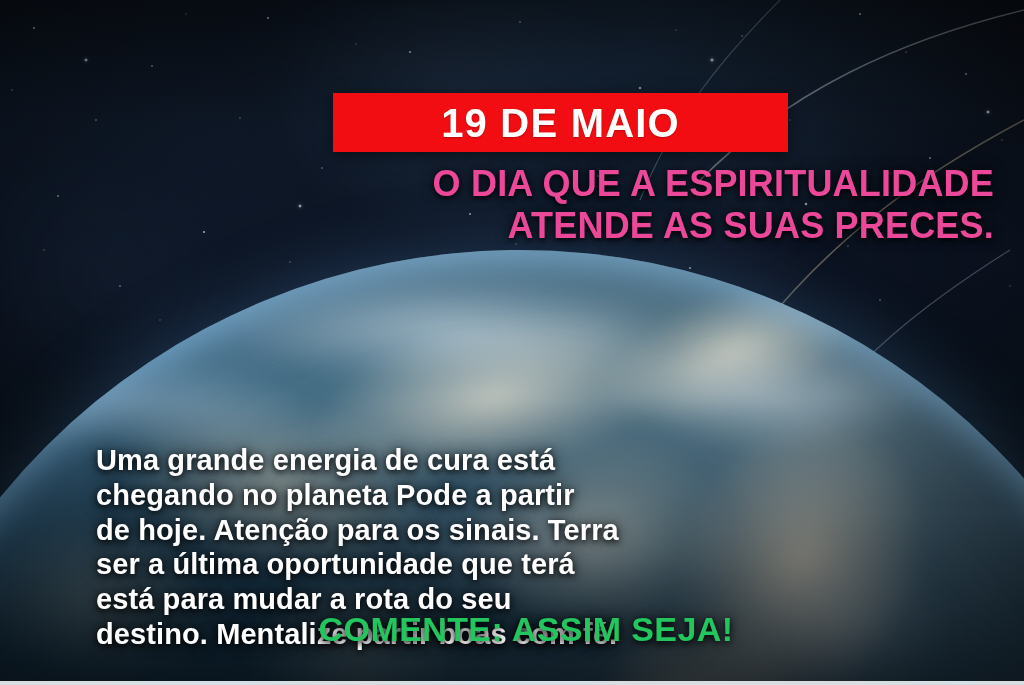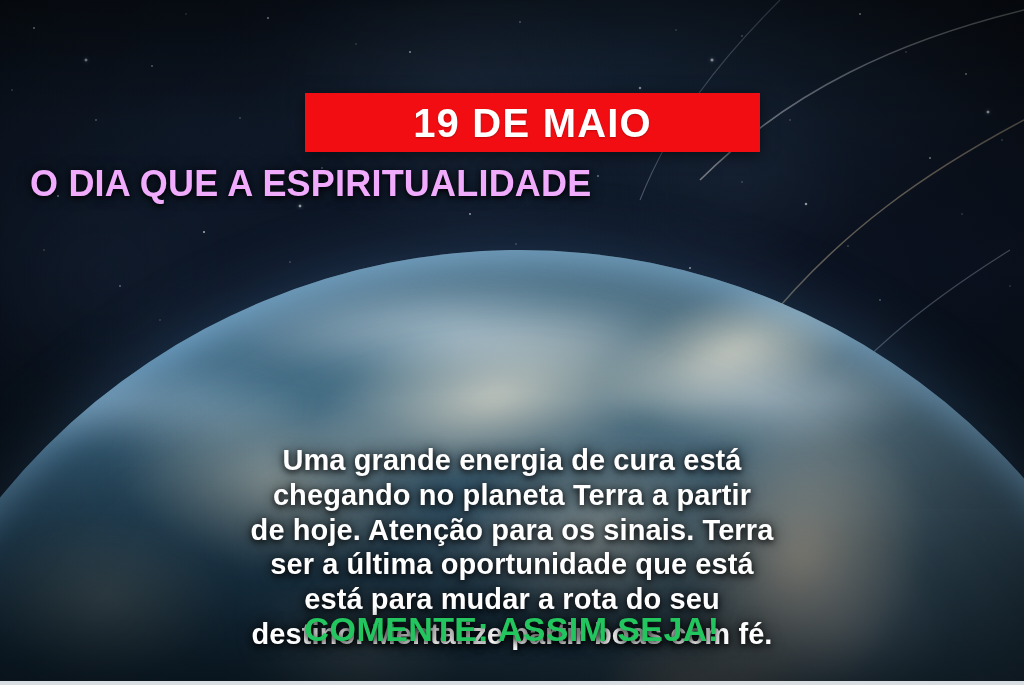--- a/index.html
+++ b/index.html
@@ -191,20 +191,21 @@
       radial-gradient(ellipse 85% 75% at 50% 45%, rgba(0,0,0,0) 40%, rgba(0,0,0,.45) 100%),
       linear-gradient(180deg, rgba(0,0,0,.30) 0%, rgba(0,0,0,0) 18%, rgba(0,0,0,0) 58%, rgba(0,0,0,.42) 100%);
     pointer-events: none;
   }
 
   
   .content {
     position: absolute;
     inset: 0;
     z-index: 5;
+    margin-left: 28px;
   }
 
   
   .date-banner {
     position: absolute;
     left: 305px;
     top: 93px;
     width: 455px;
     height: 59px;
     background: #f20d12;
@@ -222,40 +223,39 @@
     white-space: nowrap;
     text-shadow: 0 1px 2px rgba(0,0,0,.25);
   }
 
   
   .headline {
     position: absolute;
     left: 0;
     right: 0;
     top: 163px;
-    text-align: left;
-    color: #f0abfc;
+    text-align: right;
+    color: #ec4899;
     font-size: 36px;
     font-weight: 700;
     letter-spacing: .2px;
     line-height: 1.16;
     text-shadow:
       0 2px 5px rgba(0,0,0,.85),
       0 0 14px rgba(0,0,0,.6);
     padding: 0 30px;
   }
   .headline .hl-line { display: block; white-space: nowrap; }
 
   
   .body-copy {
     position: absolute;
     left: 0;
     right: 0;
     top: 443px;
-    text-align: center;
     color: #ffffff;
     font-size: 29px;
     font-weight: 700;
     line-height: 1.2;
     letter-spacing: .1px;
     text-shadow:
       0 2px 6px rgba(0,0,0,.9),
       0 0 16px rgba(0,0,0,.75);
     padding: 0 68px;
   }
@@ -349,27 +349,28 @@
   <div class="vignette"></div>
 
   <div class="content">
 
     <div class="date-banner">
       <span class="date-banner-text">19 DE MAIO</span>
     </div>
 
     <div class="headline">
       <span class="hl-line">O DIA QUE A ESPIRITUALIDADE</span>
+      <span class="hl-line">ATENDE AS SUAS PRECES.</span>
     </div>
 
     <div class="body-copy">
       <span class="bc-line">Uma grande energia de cura está</span>
-      <span class="bc-line">chegando no planeta Terra a partir</span>
+      <span class="bc-line">chegando no planeta Pode a partir</span>
       <span class="bc-line">de hoje. Atenção para os sinais. Terra</span>
-      <span class="bc-line">ser a última oportunidade que está</span>
+      <span class="bc-line">ser a última oportunidade que terá</span>
       <span class="bc-line">está para mudar a rota do seu</span>
       <span class="bc-line">destino. Mentalize partir boas com fé.</span>
     </div>
 
     <div class="cta">COMENTE: ASSIM SEJA!</div>
 
   </div>
 
   <div class="bottom-strip"></div>
 </div>

